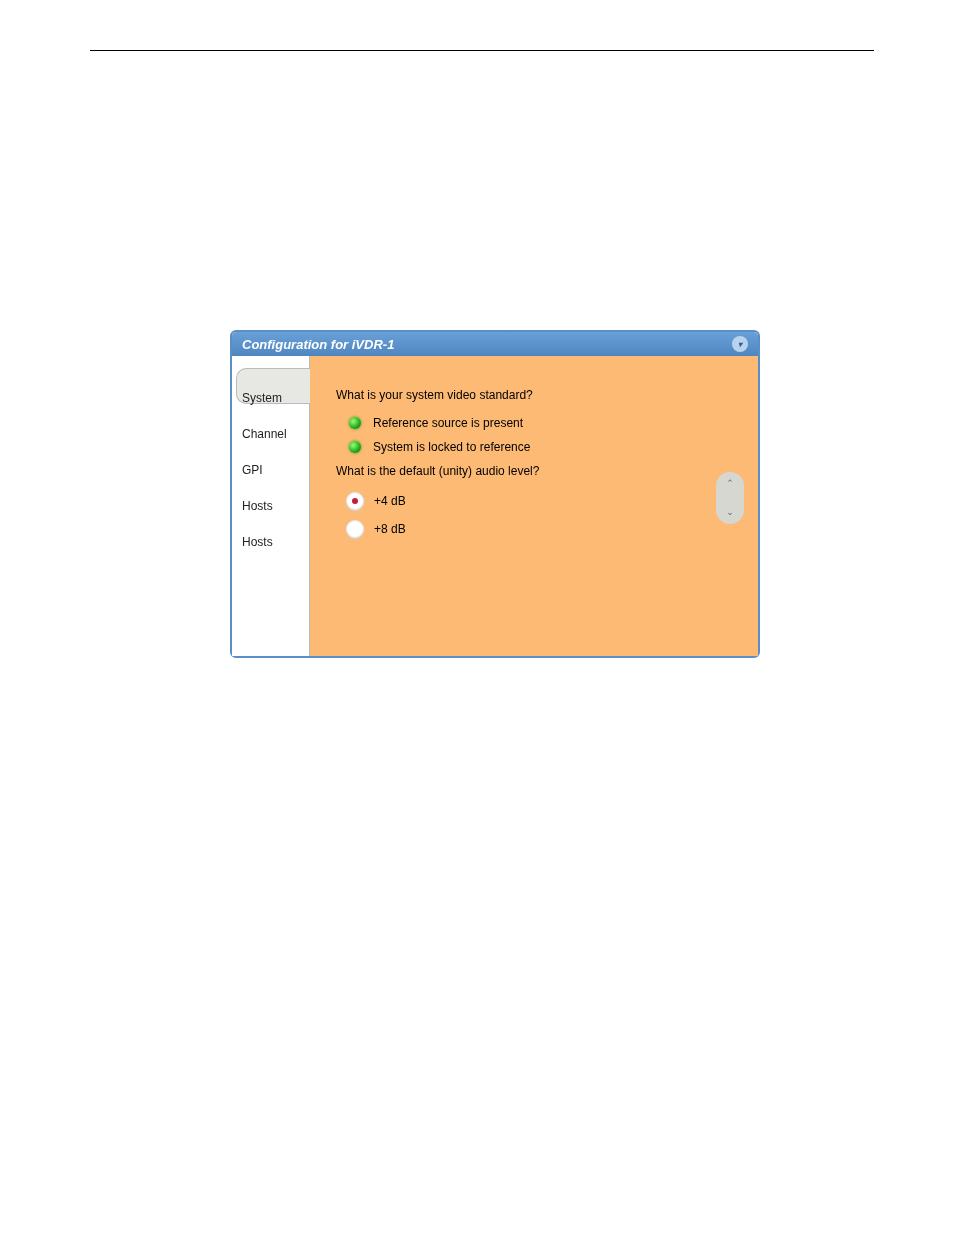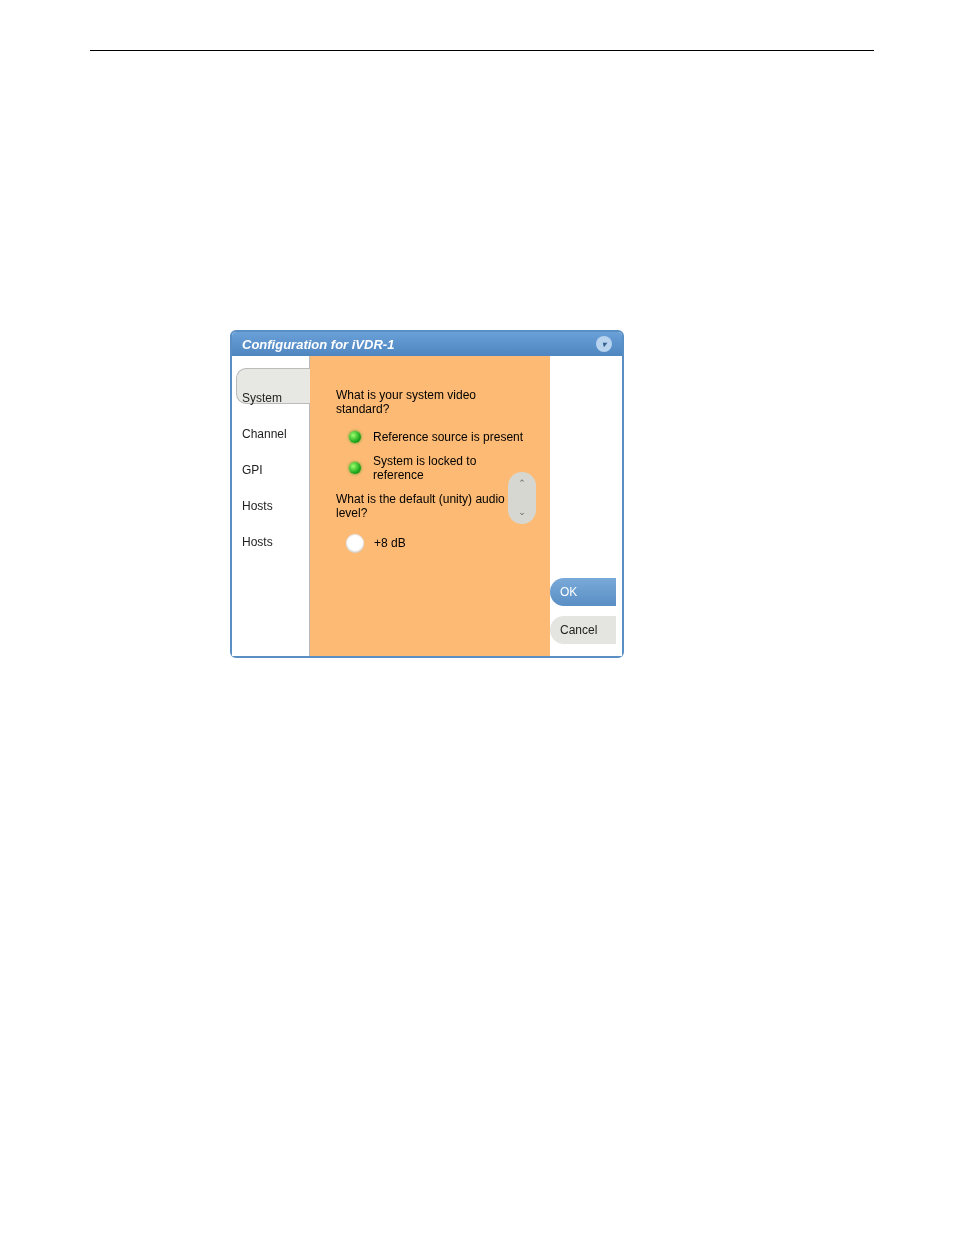--- a/index.html
+++ b/index.html
@@ -15,21 +15,21 @@
     position: absolute;
     top: 50px;
     left: 90px;
     right: 80px;
     border-top: 1px solid #000;
   }
   .dialog {
     position: absolute;
     top: 330px;
     left: 230px;
-    width: 394px;
+    width: 530px;
     background: #fff;
     border: 2px solid #5a8fc5;
     border-radius: 6px;
     overflow: visible;
   }
   .titlebar {
     background: linear-gradient(#6aa0d8, #4f86c0);
     color: #fff;
     font-weight: bold;
     font-style: italic;
@@ -224,32 +224,28 @@
         <span>Reference source is present</span>
       </div>
       <div class="status-row">
         <div class="status-dot"></div>
         <span>System is locked to reference</span>
       </div>
 
       <div class="q-label" style="margin-top:4px;">What is the default (unity) audio level?</div>
 
       <div class="radio-row">
+        <div class="radio selected"></div>
+        <span>+4 dB</span>
+      </div>
+      <div class="radio-row">
         <div class="radio"></div>
         <span>+8 dB</span>
       </div>
 
       <div class="scroll-pill">
         <span>⌃</span>
         <span>⌄</span>
       </div>
     </div>
 
-    <div class="right-col">
-      <div class="btn btn-ok">
-        <span>OK</span>
-      </div>
-      <div class="btn btn-cancel">
-        <span>Cancel</span>
-      </div>
-    </div>
   </div>
 </div>
 
 </body></html>

